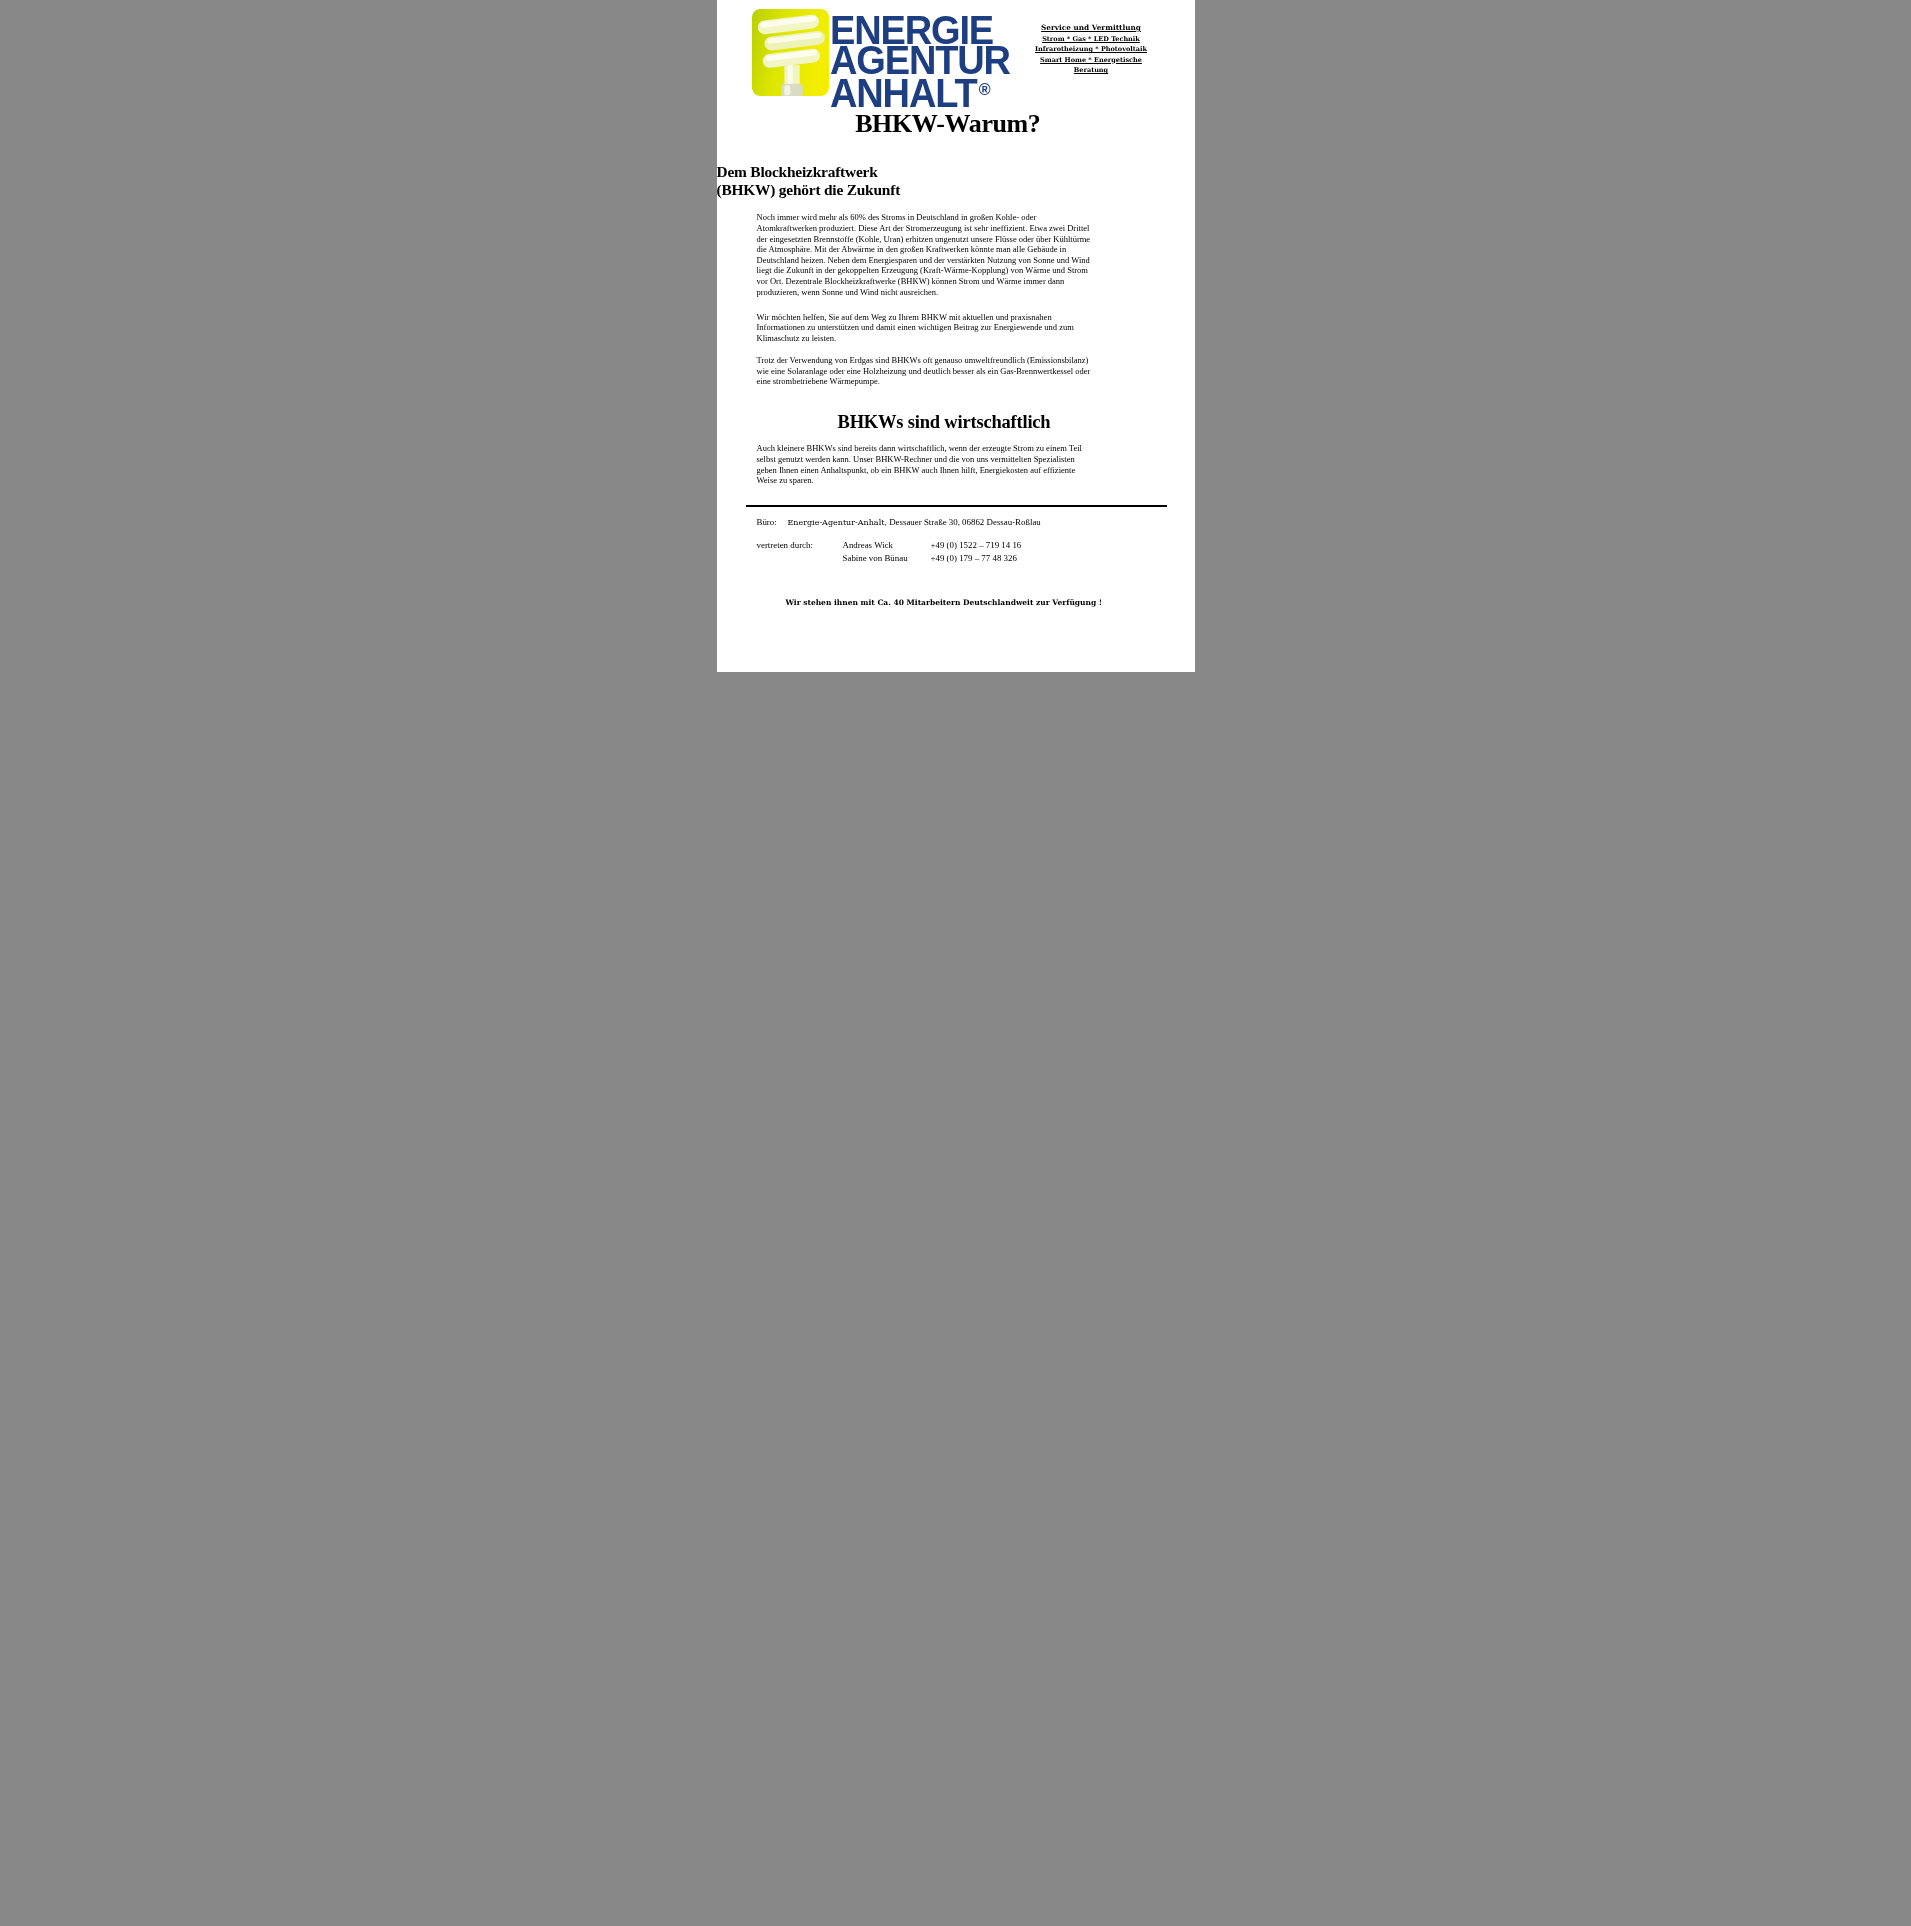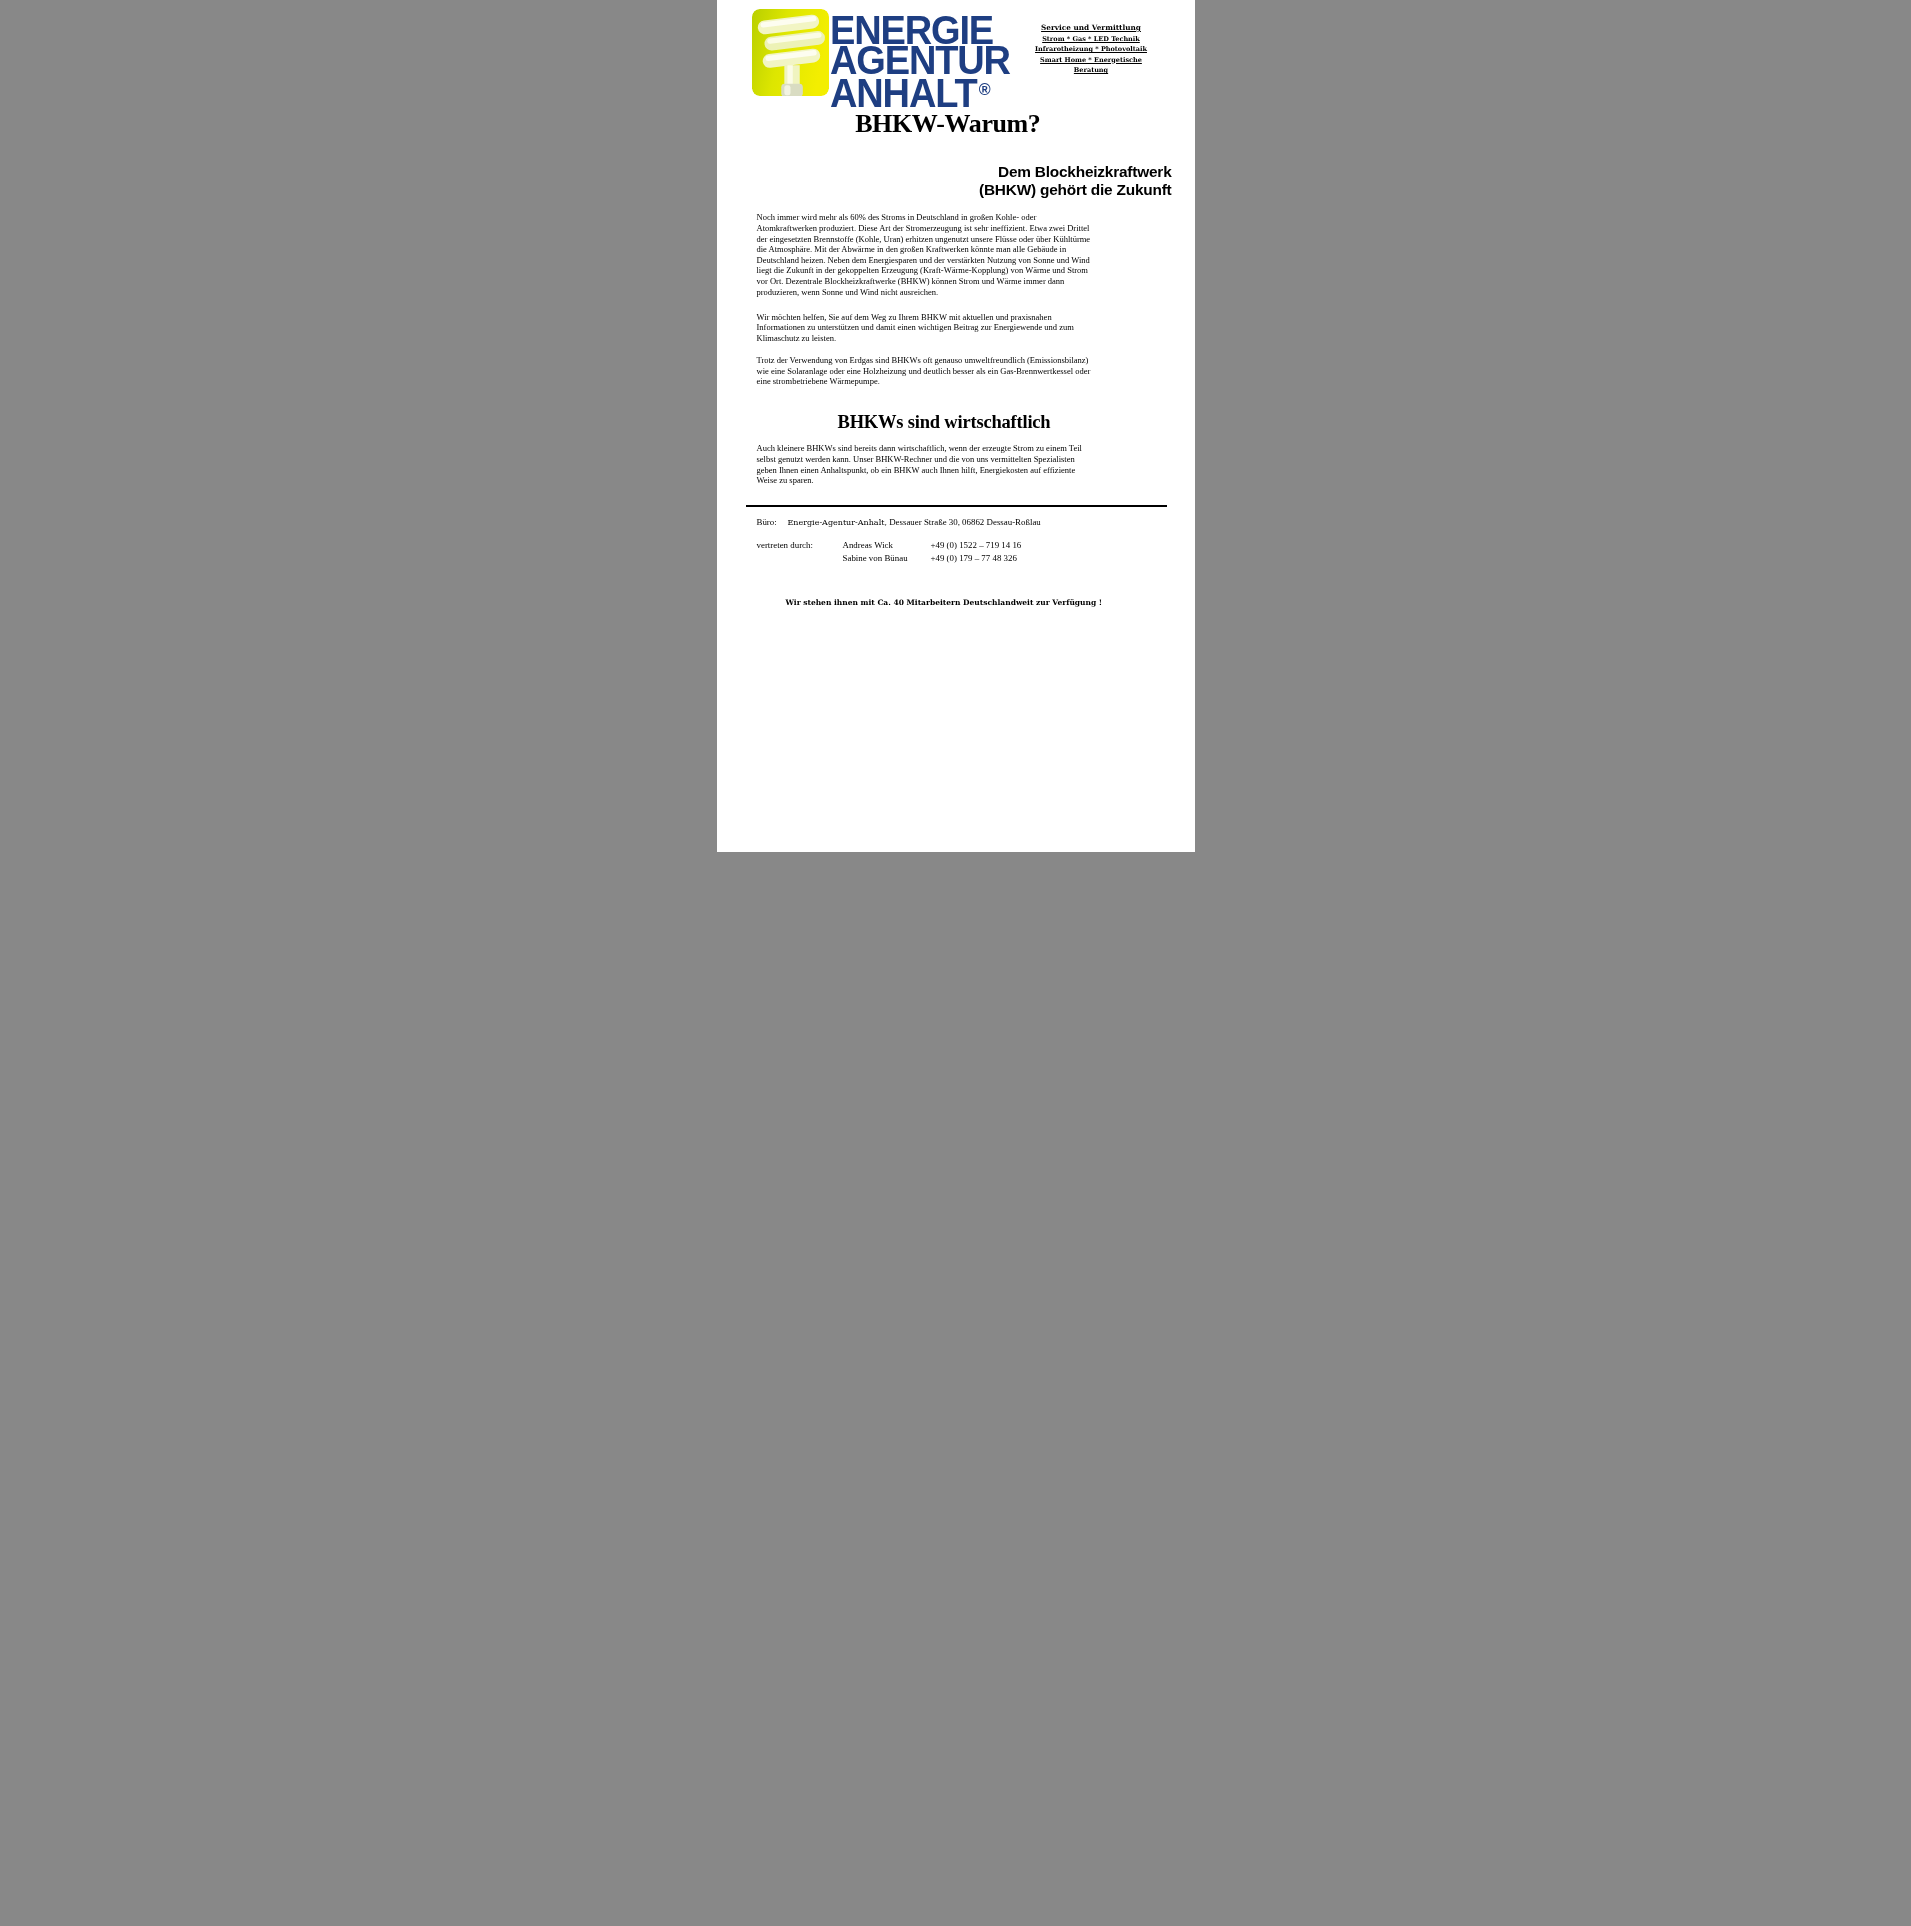--- a/index.html
+++ b/index.html
@@ -1,21 +1,21 @@
 <!DOCTYPE html>
 <html style="--brand_blue: #1e3e82; --brand_yellow: #dce800;font-size:6.2px"><head>
 <meta charset="utf-8">
 <style>
   :root{
     --brand_blue:#1e3e82;
     --page_bg:#ffffff;
   }
   html,body{margin:0;padding:0;background:#888;}
   .page{
-    width:478px;height:852px;background:var(--page_bg);
+    width:478px;height:672px;background:var(--page_bg);
     margin:0 auto;position:relative;overflow:hidden;
     font-family:"Liberation Serif", serif;color:#000;
   }
   
   .header{position:relative;height:97px;}
   .logo{position:absolute;left:35px;top:8.5px;display:flex;}
   .logo-bulb{width:77px;height:87px;border-radius:7.7px;overflow:hidden;flex:0 0 auto;}
   .logo-text{
     position:absolute;left:78px;top:6.2px;
     font-family:"Liberation Sans", sans-serif;font-weight:bold;
@@ -30,22 +30,22 @@
   }
   .service-title{font-size:7.3px;line-height:10.8px;}
   .service-lines{font-size:6.5px;line-height:10.4px;white-space:pre-line;}
   
   .doc-title{
     margin:12.3px 15.4px 0 0;text-align:center;
     font-size:26px;font-weight:bold;letter-spacing:-0.4px;
     font-family:"Liberation Serif", serif;
   }
   .doc-subtitle{
-    margin:24px 23px 0 0;text-align:right;white-space:pre-line;
-    font-family:Liberation Sans, sans-serif;font-weight:bold;
+    margin:24px 23px 0 0;text-align:left;white-space:pre-line;
+    font-family:Liberation Serif, serif;font-weight:bold;
     font-size:15.4px;line-height:17.3px;letter-spacing:-0.2px;
   }
   .h2{
     margin:25.4px 23px 0 0;text-align:center;
     font-size:18.5px;font-weight:bold;letter-spacing:-0.2px;
     font-family:"Liberation Serif", serif;
   }
   
   .para{
     margin:0 27px 0 40px;width:408px;

